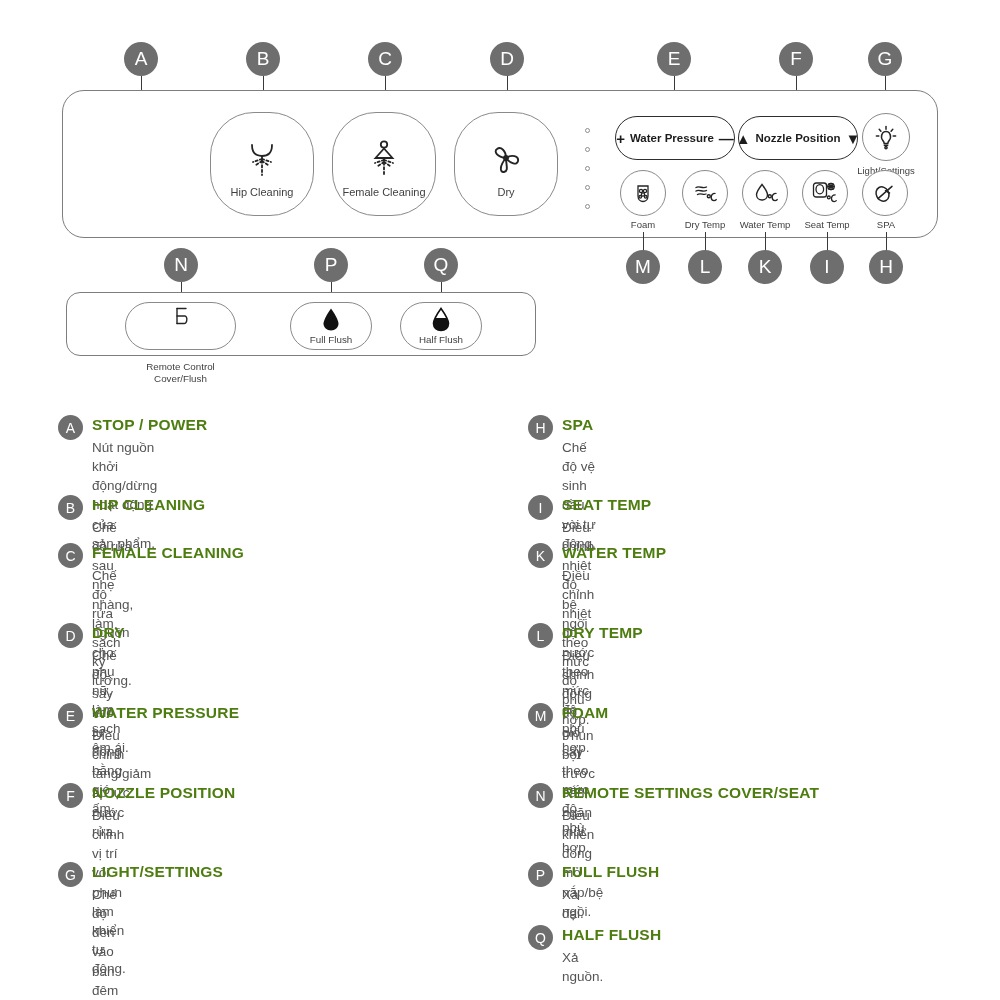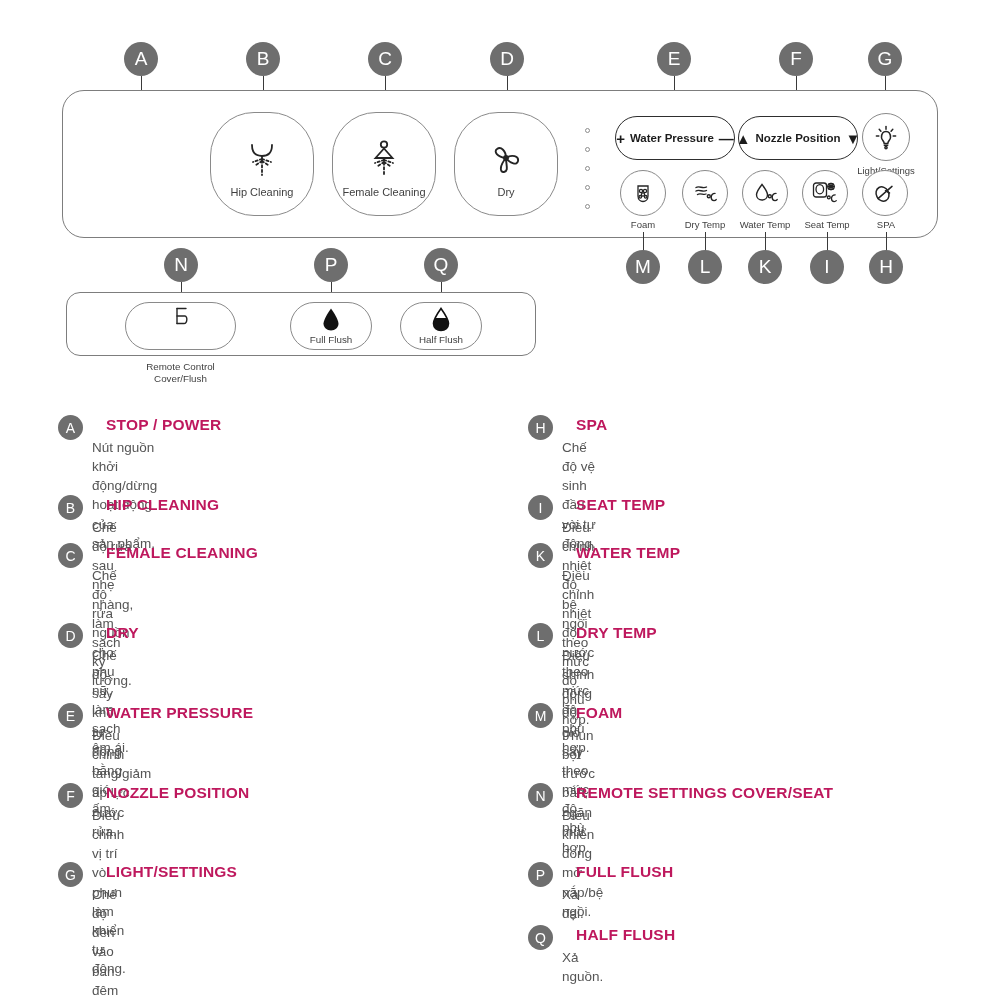--- a/index.html
+++ b/index.html
@@ -138,24 +138,24 @@
     left: 0; top: 0;
     width: 25px; height: 25px;
     border-radius: 50%;
     background: #6e6e6e;
     color: #fff;
     font-size: 14px;
     display: flex; align-items: center; justify-content: center;
   }
   .legend-title {
     position: absolute;
-    left: 48px; top: 1px;
+    left: 34px; top: 1px;
     font-size: 15.5px;
     font-weight: 700;
-    color: #be185d;
+    color: #4d7c0f;
     letter-spacing: 0.2px;
     white-space: nowrap;
   }
   .legend-desc {
     position: absolute;
     left: 34px; top: 23px;
     font-size: 13.5px;
     color: #555;
     line-height: 1.42;
     white-space: pre-line;

